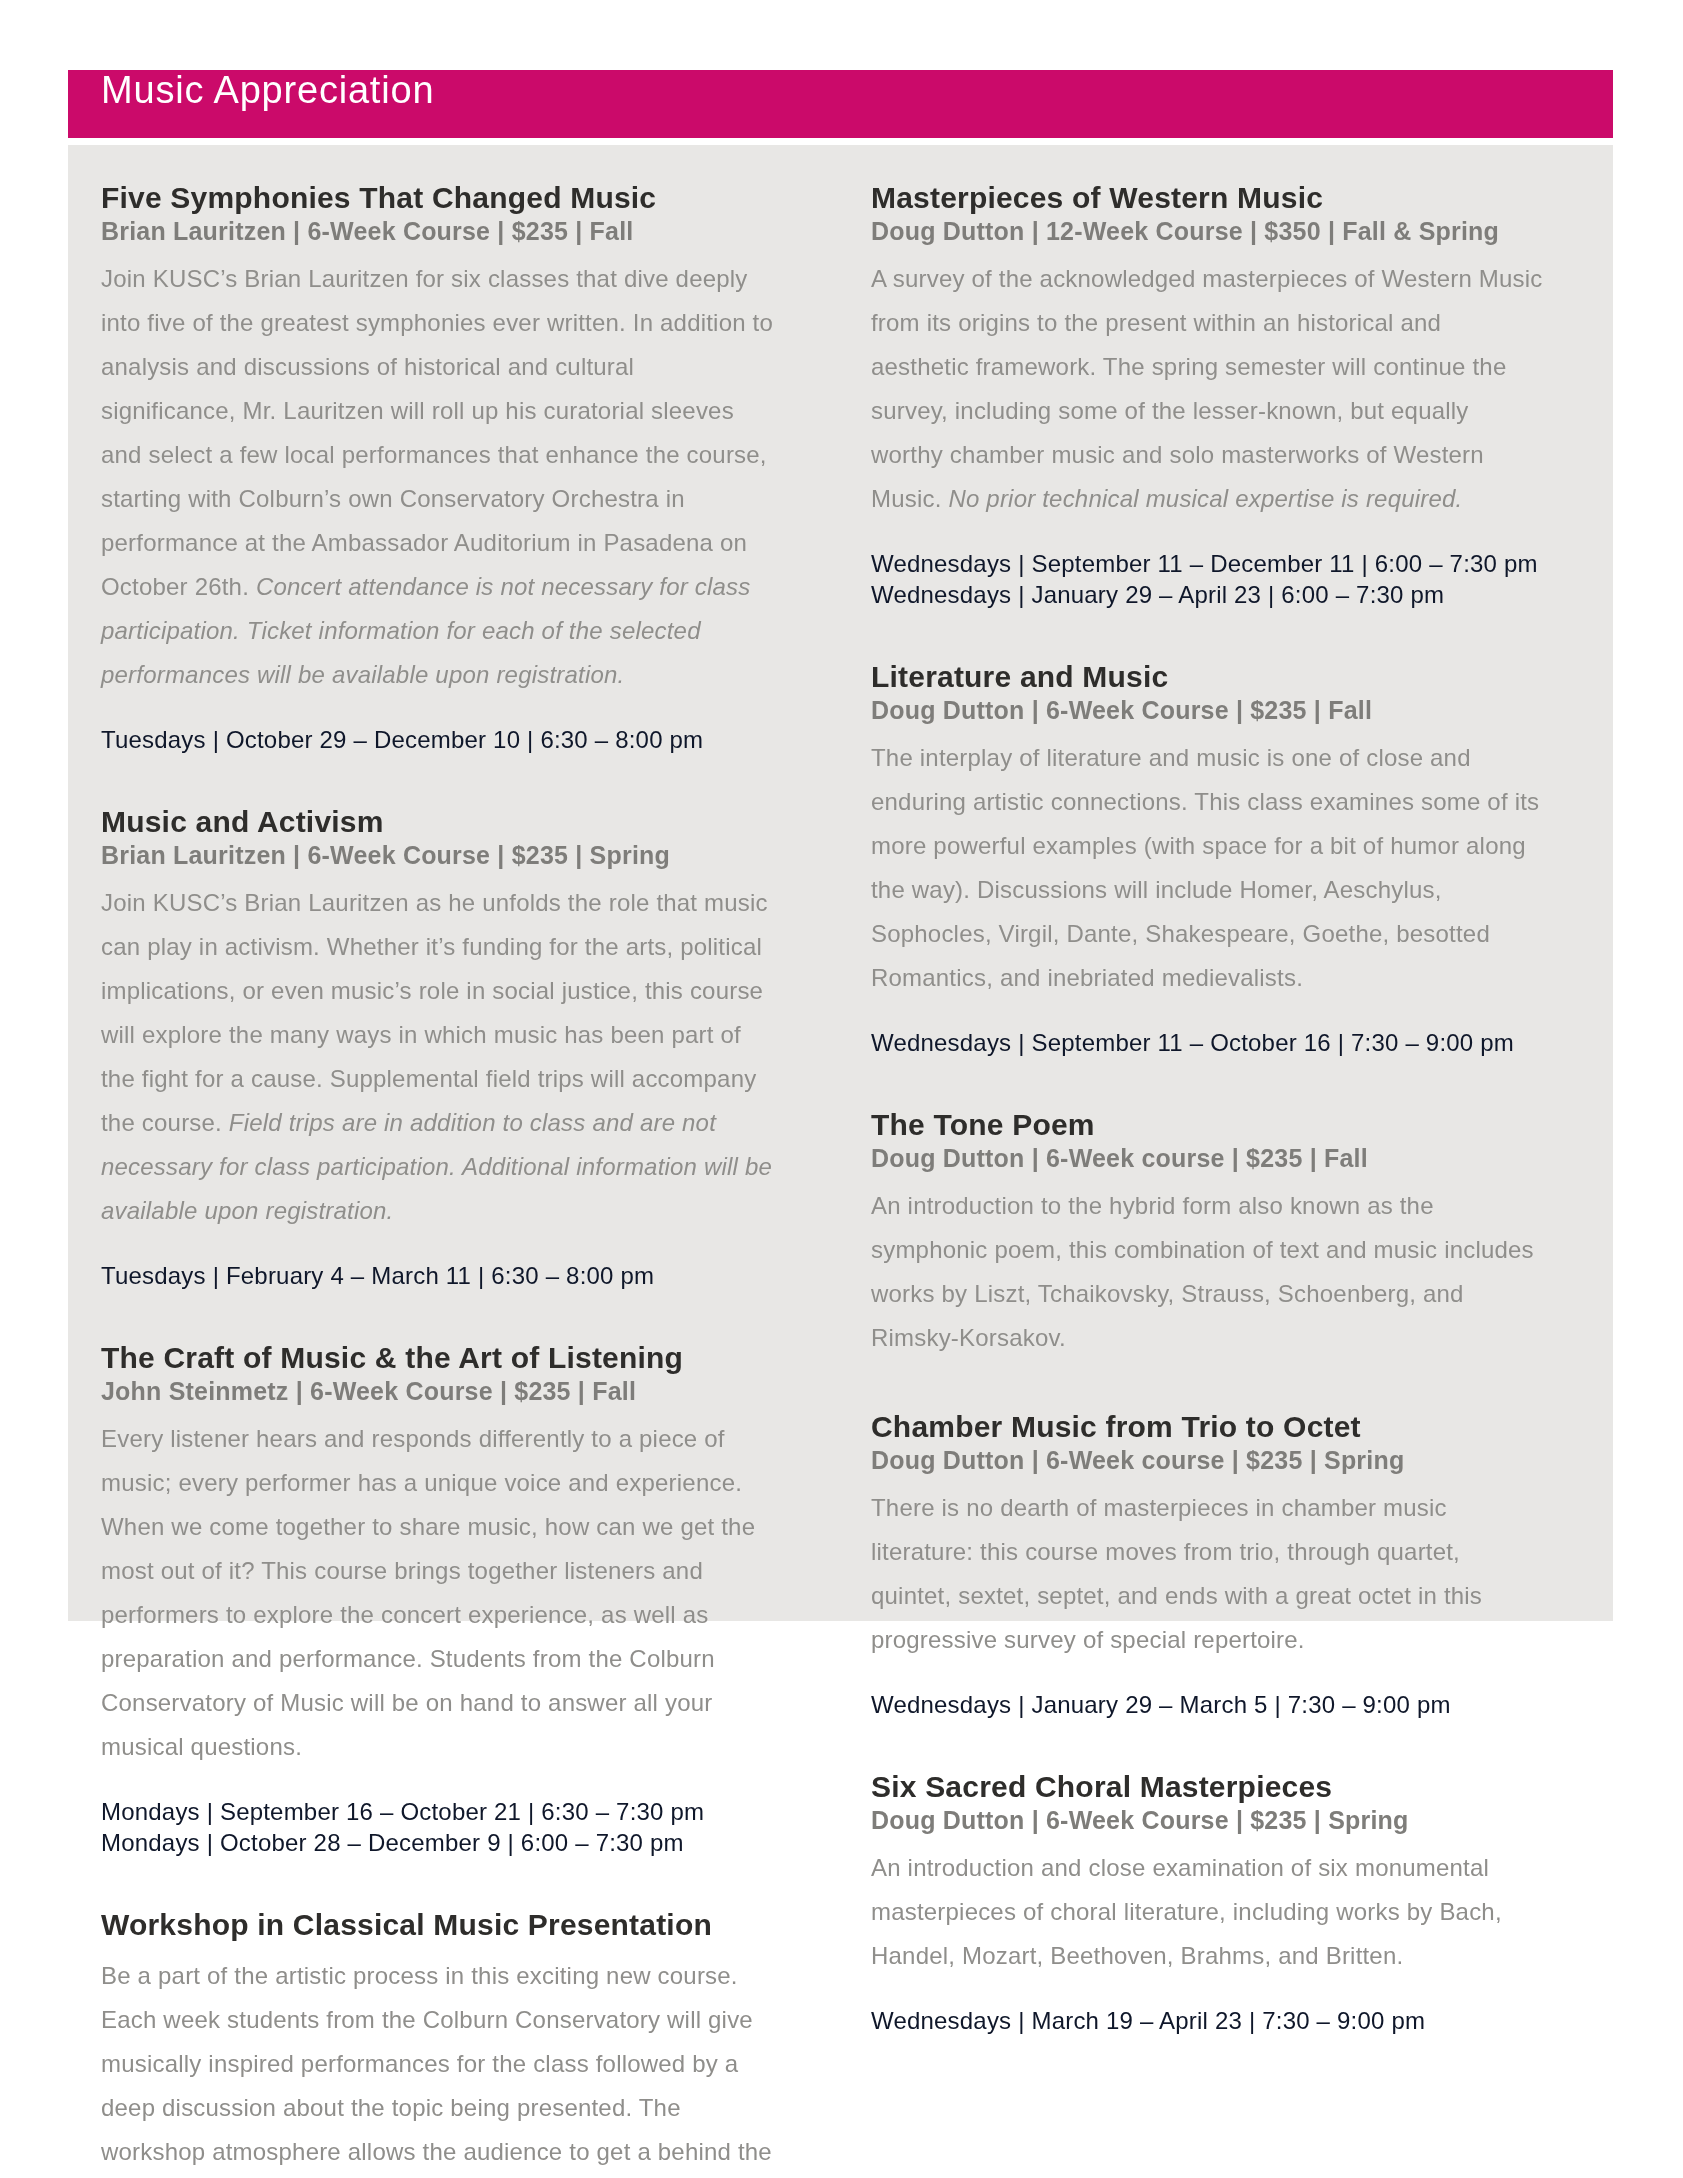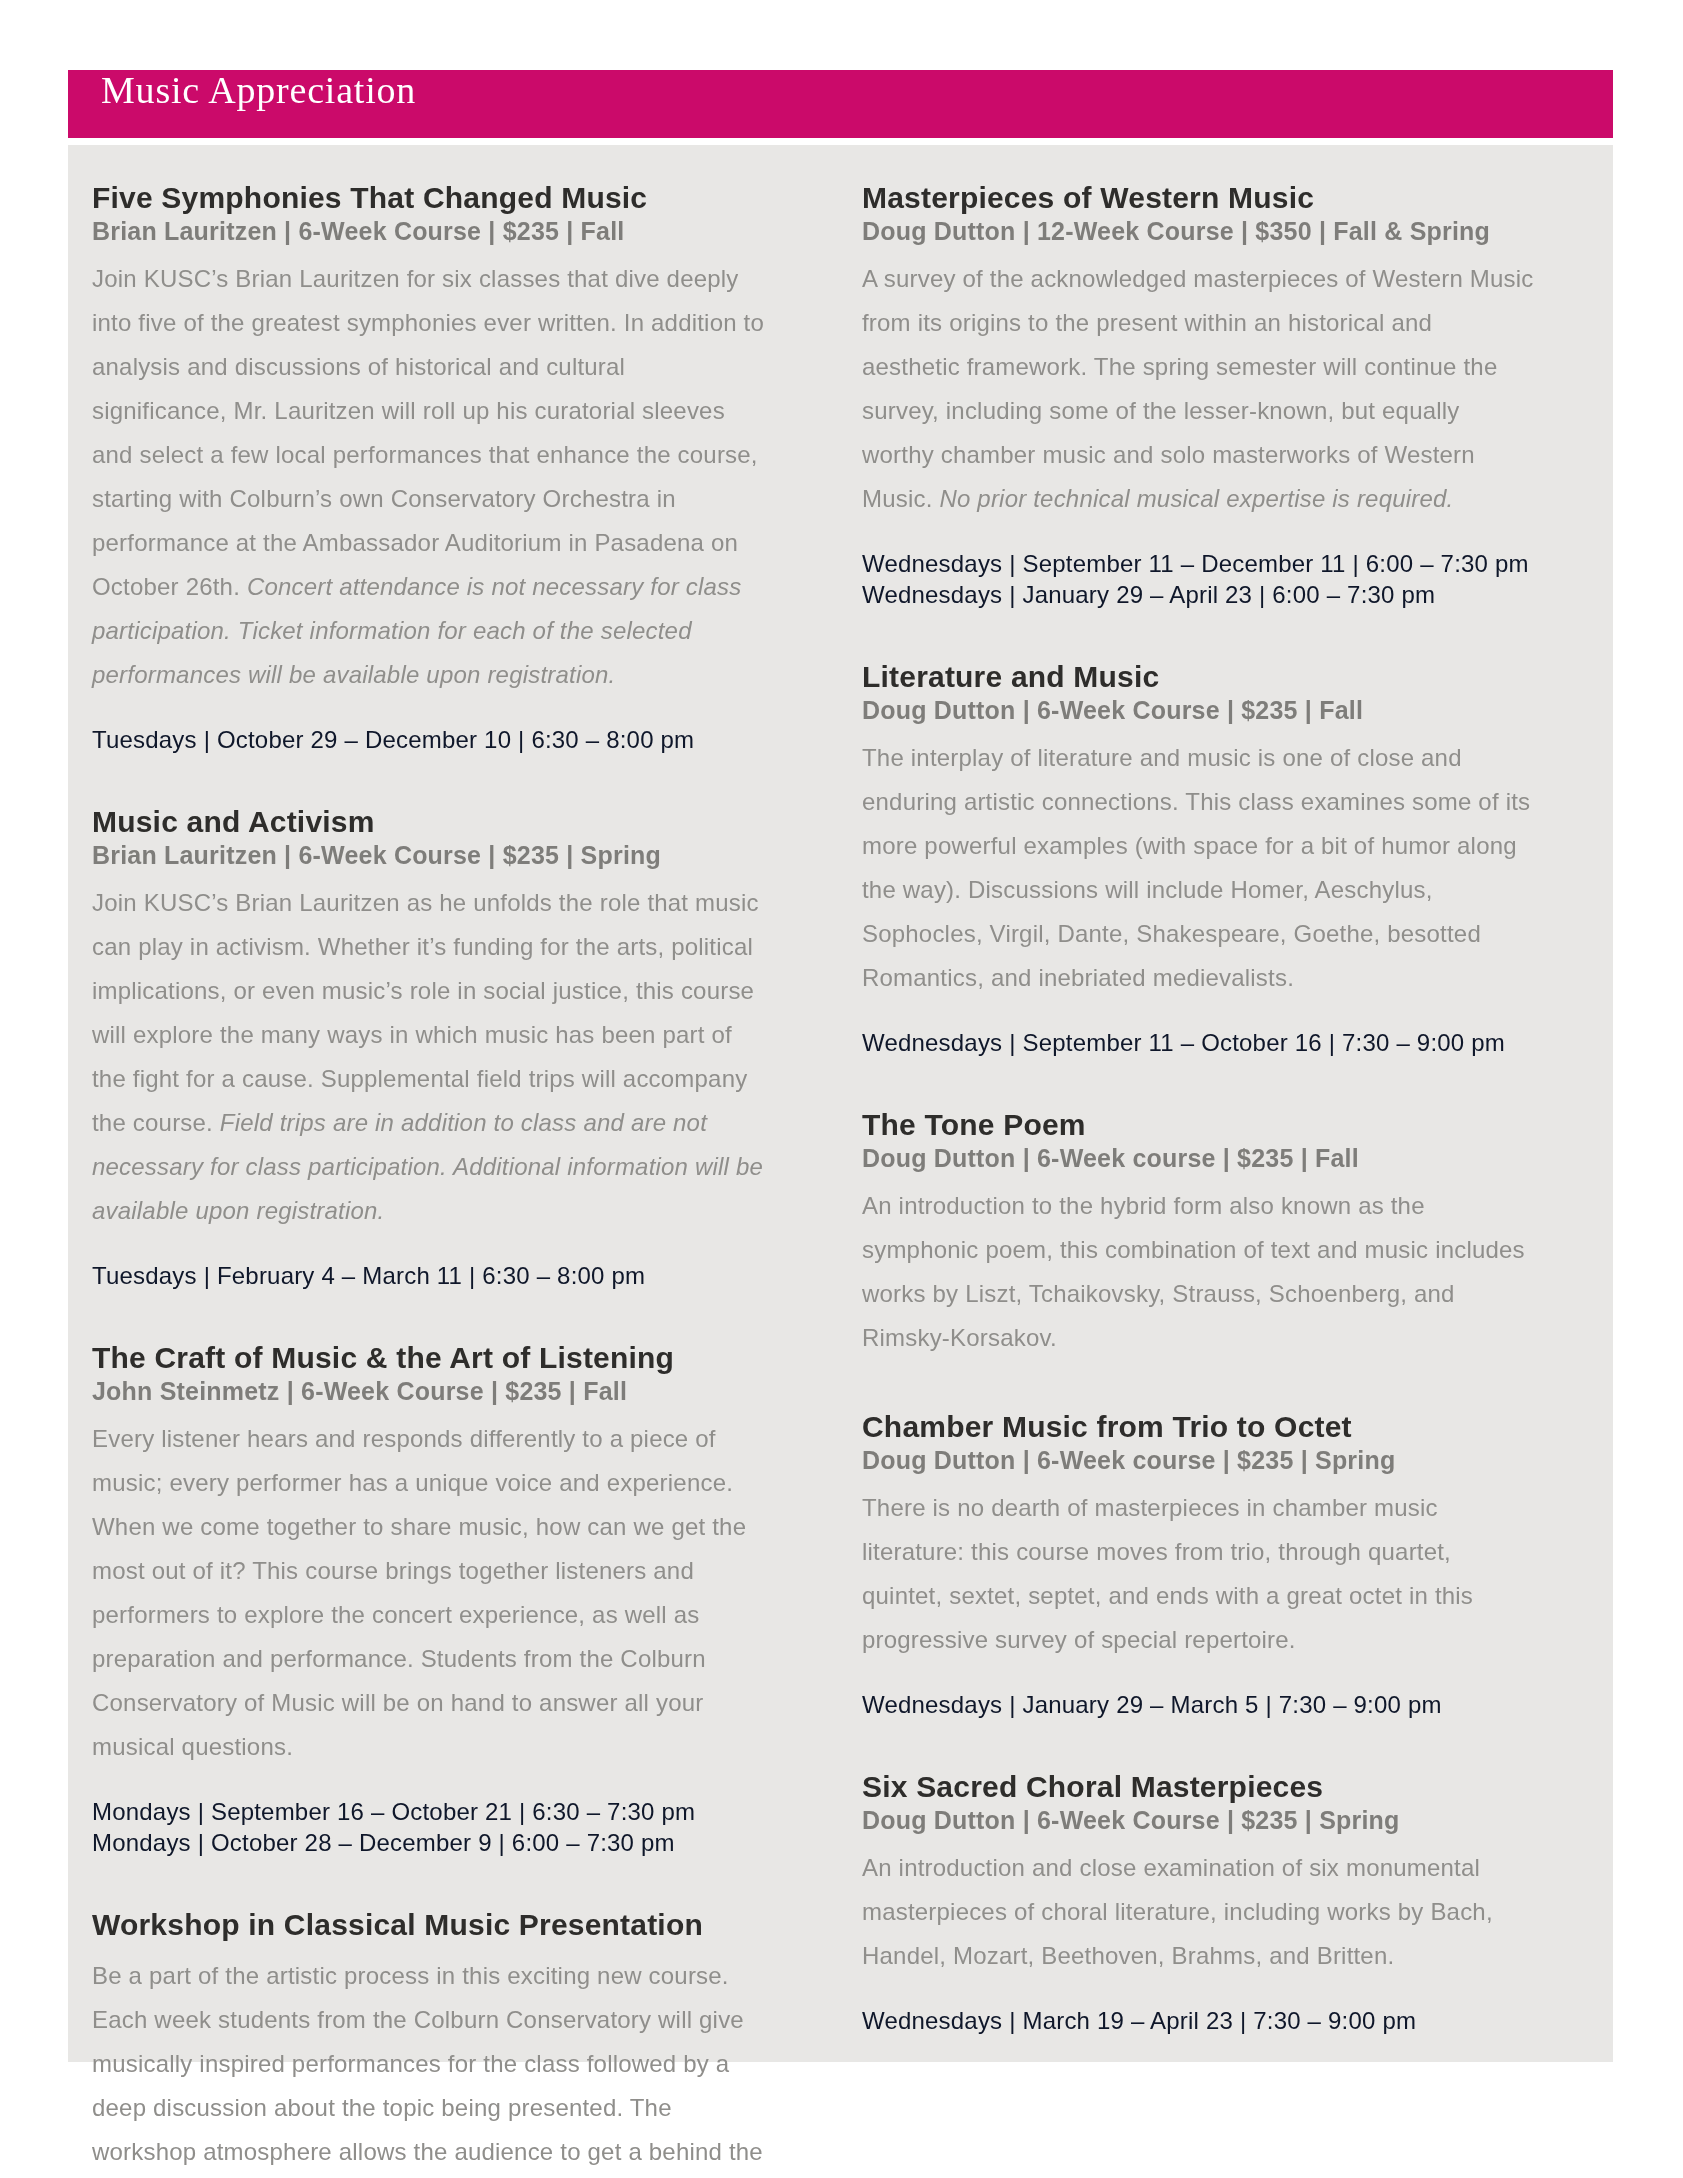--- a/index.html
+++ b/index.html
@@ -32,24 +32,24 @@
     font-weight: 400;
     letter-spacing: 0.8px;
     padding-left: 33px;
     margin-top: -2px;
   }
   .panel {
     position: absolute;
     left: 68px;
     top: 145px;
     width: 1545px;
-    height: 1917px;
+    height: 1476px;
     background: #e8e7e5;
     box-sizing: border-box;
-    padding: 34px 69px 0 24px;
+    padding: 34px 69px 0 33px;
   }
   .columns {
     display: flex;
     gap: 97px;
   }
   .col {
     width: 673px;
     flex: 0 0 673px;
   }
   .course + .course {
@@ -92,21 +92,21 @@
   }
   .schedule-line {
     white-space: nowrap;
   }
 </style>
 </head>
 <body>
 
 <div class="page">
 
-  <header class="banner" style="background: rgb(203, 10, 106); font-family: Liberation Serif, serif;">
+  <header class="banner" style="background: rgb(203, 10, 106);">
     <h1 class="banner-title">Music Appreciation</h1>
   </header>
 
   <div class="panel" style="background: rgb(232, 231, 229);">
     <div class="columns">
 
       <div class="col">
 
         <section class="course">
           <h2 class="course-title">Five Symphonies That Changed Music</h2>

